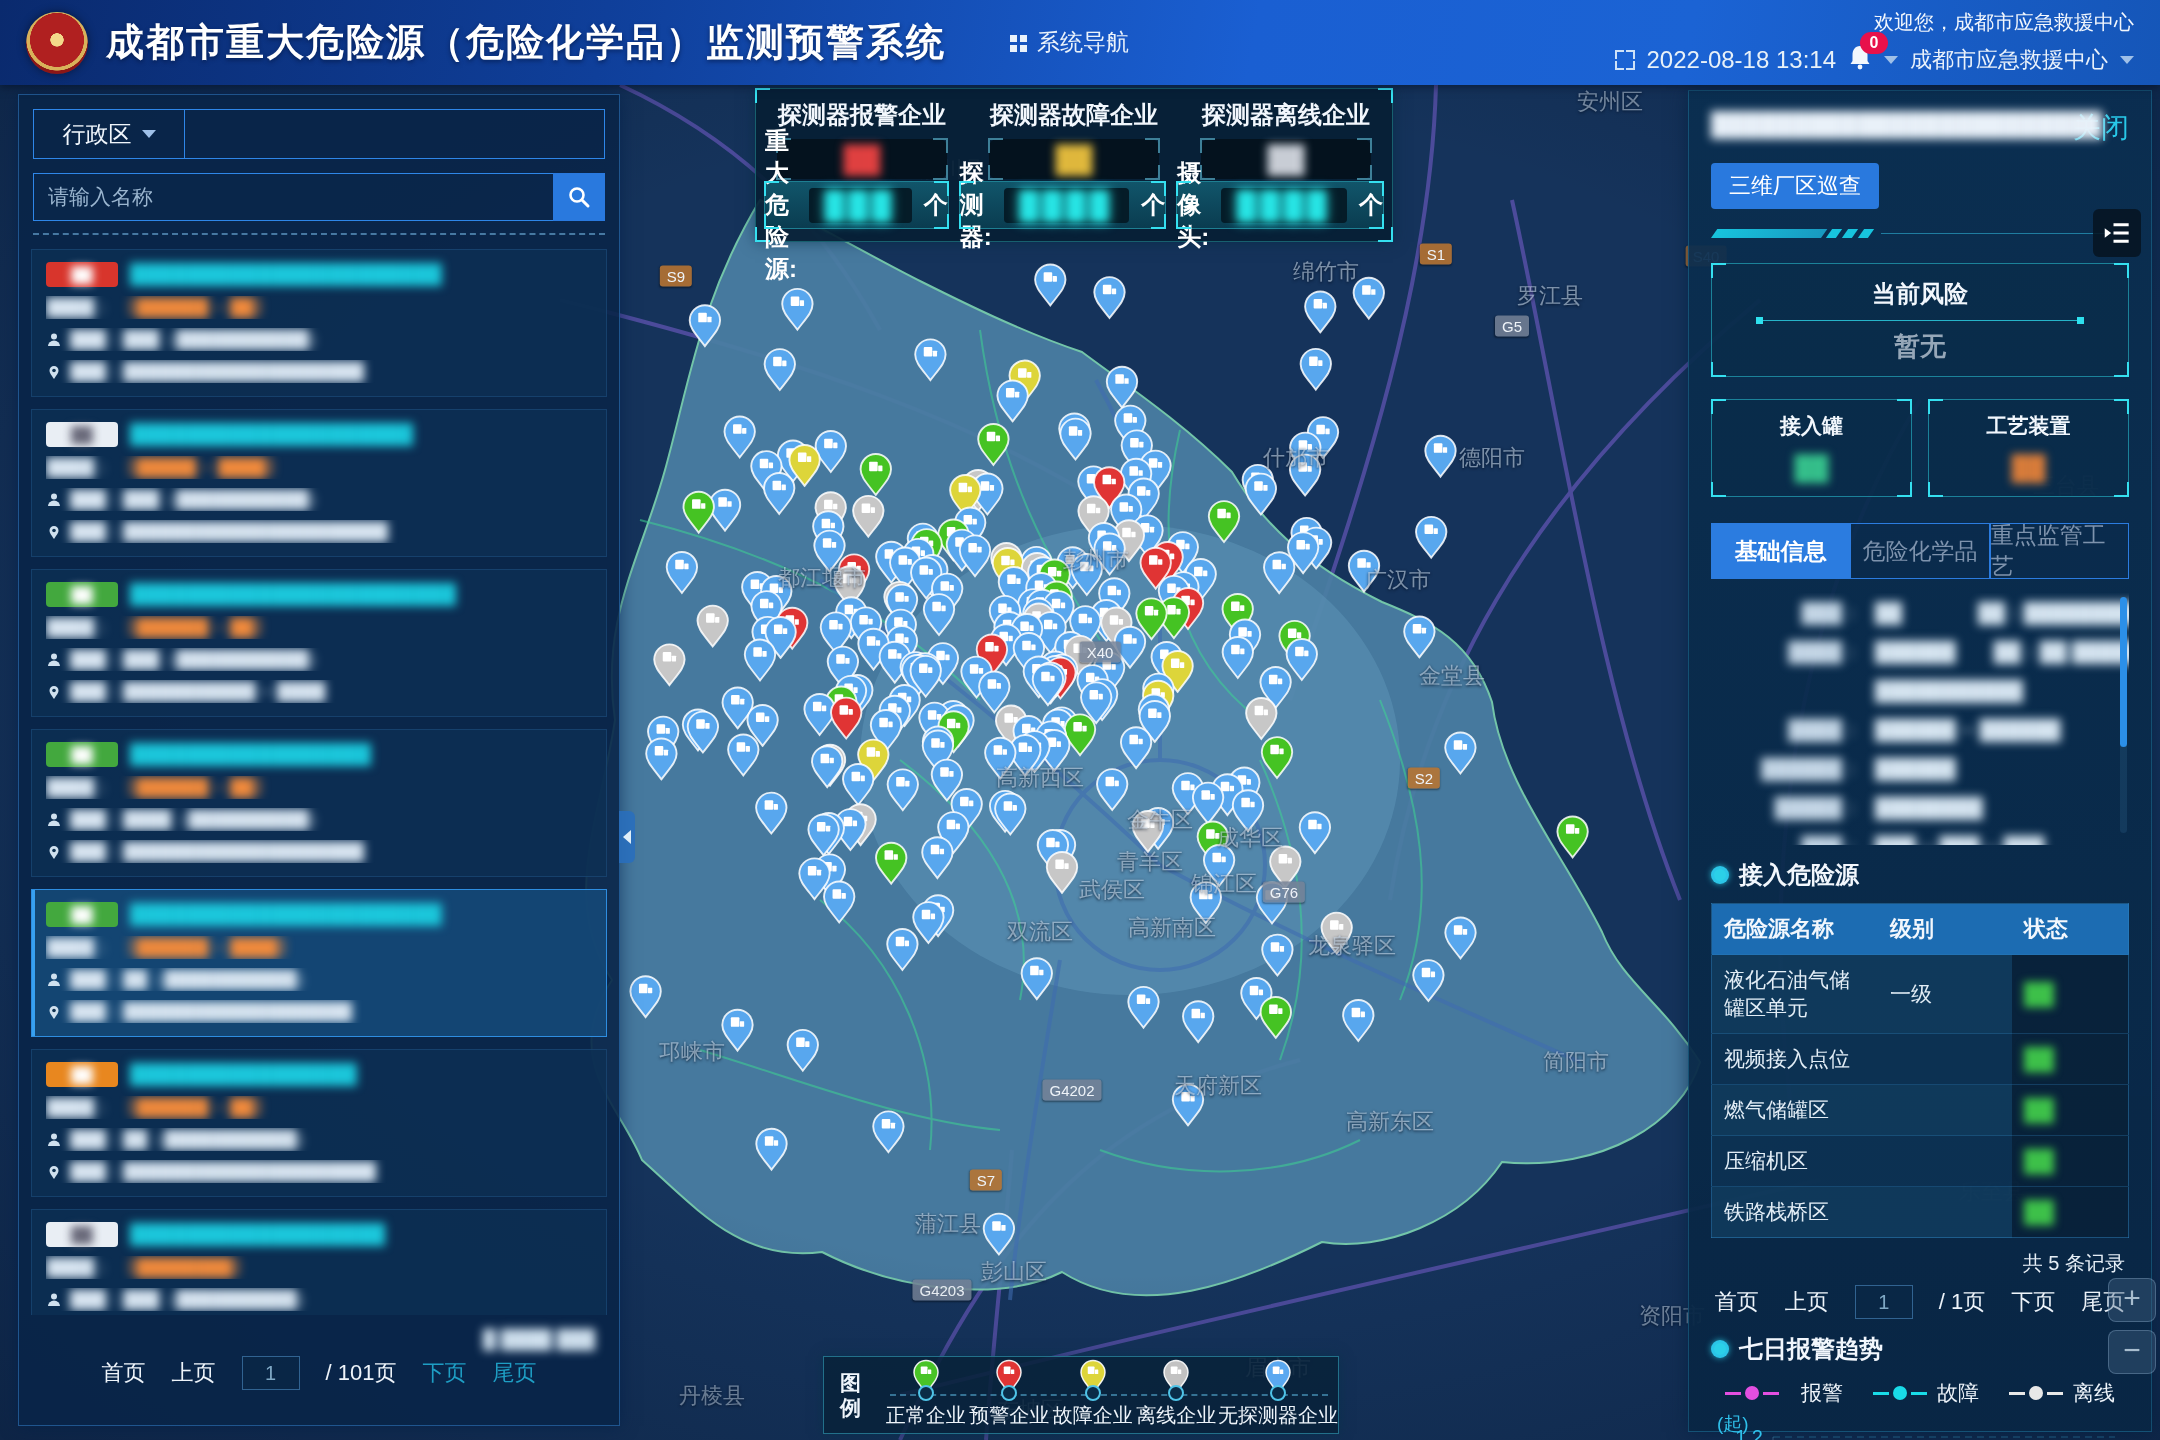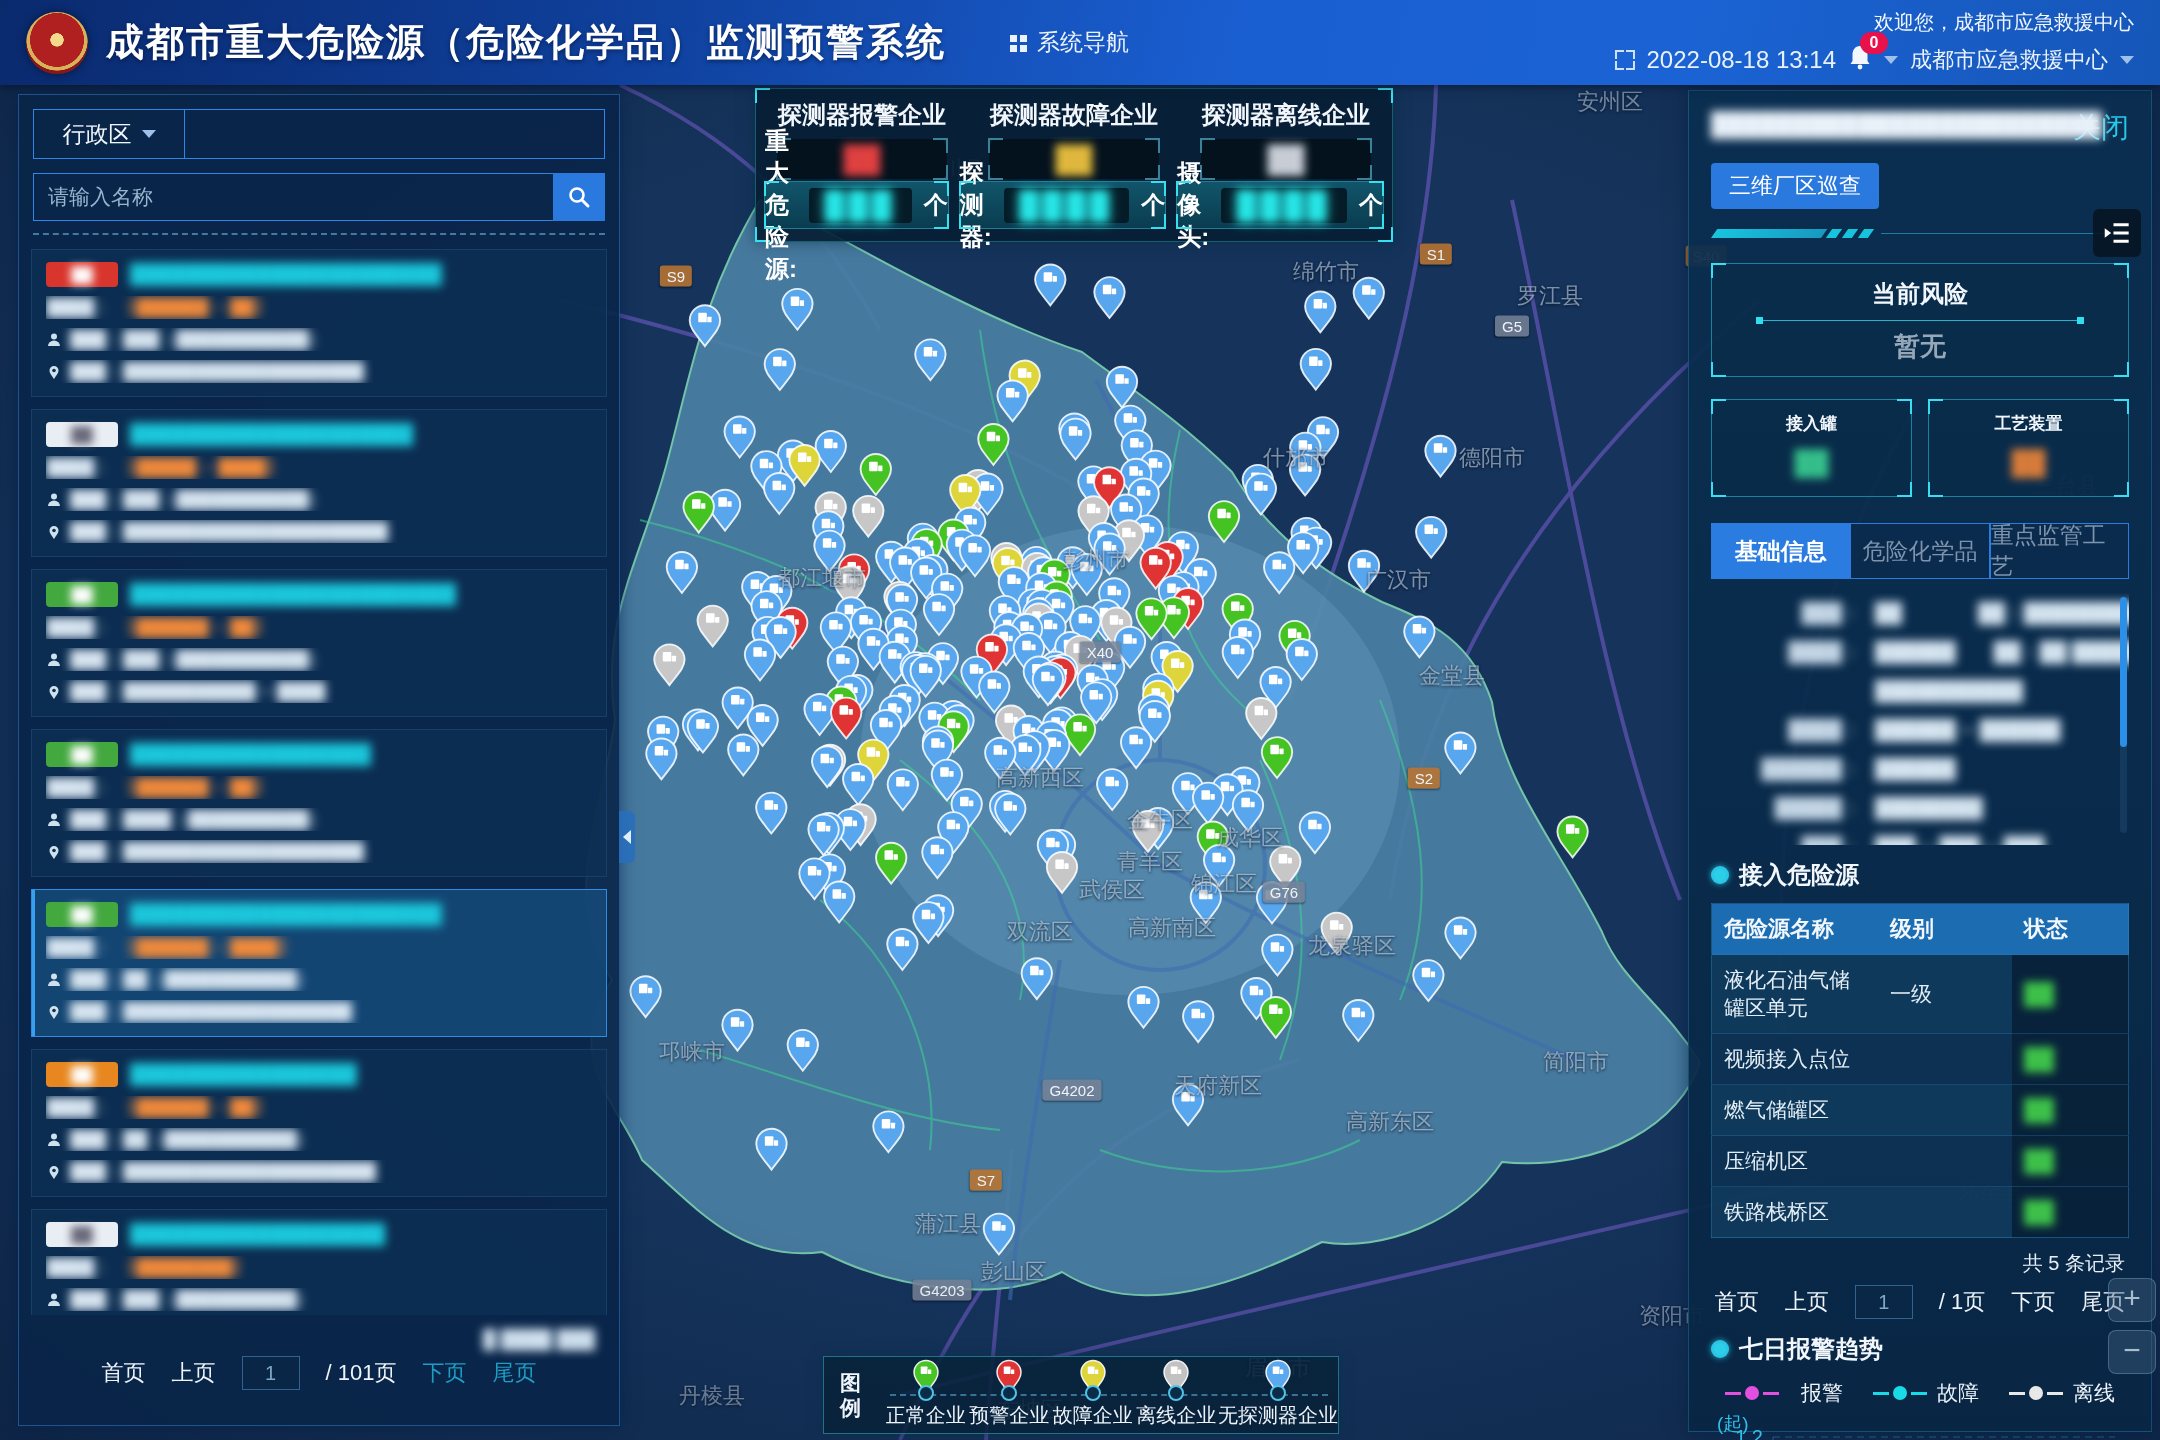--- a/index.html
+++ b/index.html
@@ -119,21 +119,21 @@
   .rp-box-row{display:flex;gap:24px;margin-top:24px;}
   .status-box{flex:1;height:112px;border:1px solid rgba(46,215,232,.5);background:rgba(10,42,70,.35);text-align:center;}
   .sb-label{font-size:24px;font-weight:bold;color:#f2f7fd;margin-top:14px;}
   .sb-line{margin:10px auto 8px;width:78%;border-top:1px solid rgba(46,215,232,.8);position:relative;}
   .sb-line i{position:absolute;top:-4px;width:7px;height:7px;background:#2ee0ee;}
   .sb-line i:first-child{left:-2px;} .sb-line i:last-child{right:-2px;}
   .sb-value{font-size:26px;font-weight:bold;color:#edf3f9;}
   .sb-value.dim{color:#96a7b8;}
   .metric-row{display:flex;gap:16px;margin-top:22px;}
   .metric-box{flex:1;height:96px;border:1px solid rgba(46,215,232,.5);background:rgba(10,42,70,.35);text-align:center;}
-  .mb-label{font-size:17px;font-weight:bold;color:#f2f7fd;margin-top:12px;white-space:nowrap;}
+  .mb-label{font-size:21px;font-weight:bold;color:#f2f7fd;margin-top:12px;white-space:nowrap;}
   .mb-value{font-size:24px;font-weight:bold;margin-top:14px;}
   #rp-tabs{display:flex;margin-top:26px;height:56px;}
   .rp-tab{flex:1;display:flex;align-items:center;justify-content:center;font-size:23px;border:1px solid #2b7ce0;color:#7e93ad;background:rgba(12,44,76,.35);cursor:pointer;}
   .rp-tab.active{background:#2b7ce0;color:#fff;font-weight:bold;}
   #rp-info{position:relative;margin-top:14px;height:252px;overflow:hidden;}
   .info-row{font-size:19px;color:#d5e4f0;line-height:39px;white-space:nowrap;}
   .info-row .il{display:inline-block;width:150px;text-align:right;margin-right:14px;color:#c4d6e6;}
   #mini-scroll{position:absolute;right:2px;top:4px;width:7px;height:236px;background:rgba(40,90,130,.35);border-radius:4px;}
   #mini-thumb{width:7px;height:150px;background:#2b8fe8;border-radius:4px;cursor:pointer;}
   #list-btn{position:absolute;right:10px;top:118px;width:48px;height:48px;background:rgba(6,20,34,.88);border-radius:6px;display:flex;align-items:center;justify-content:center;cursor:pointer;z-index:5;}

